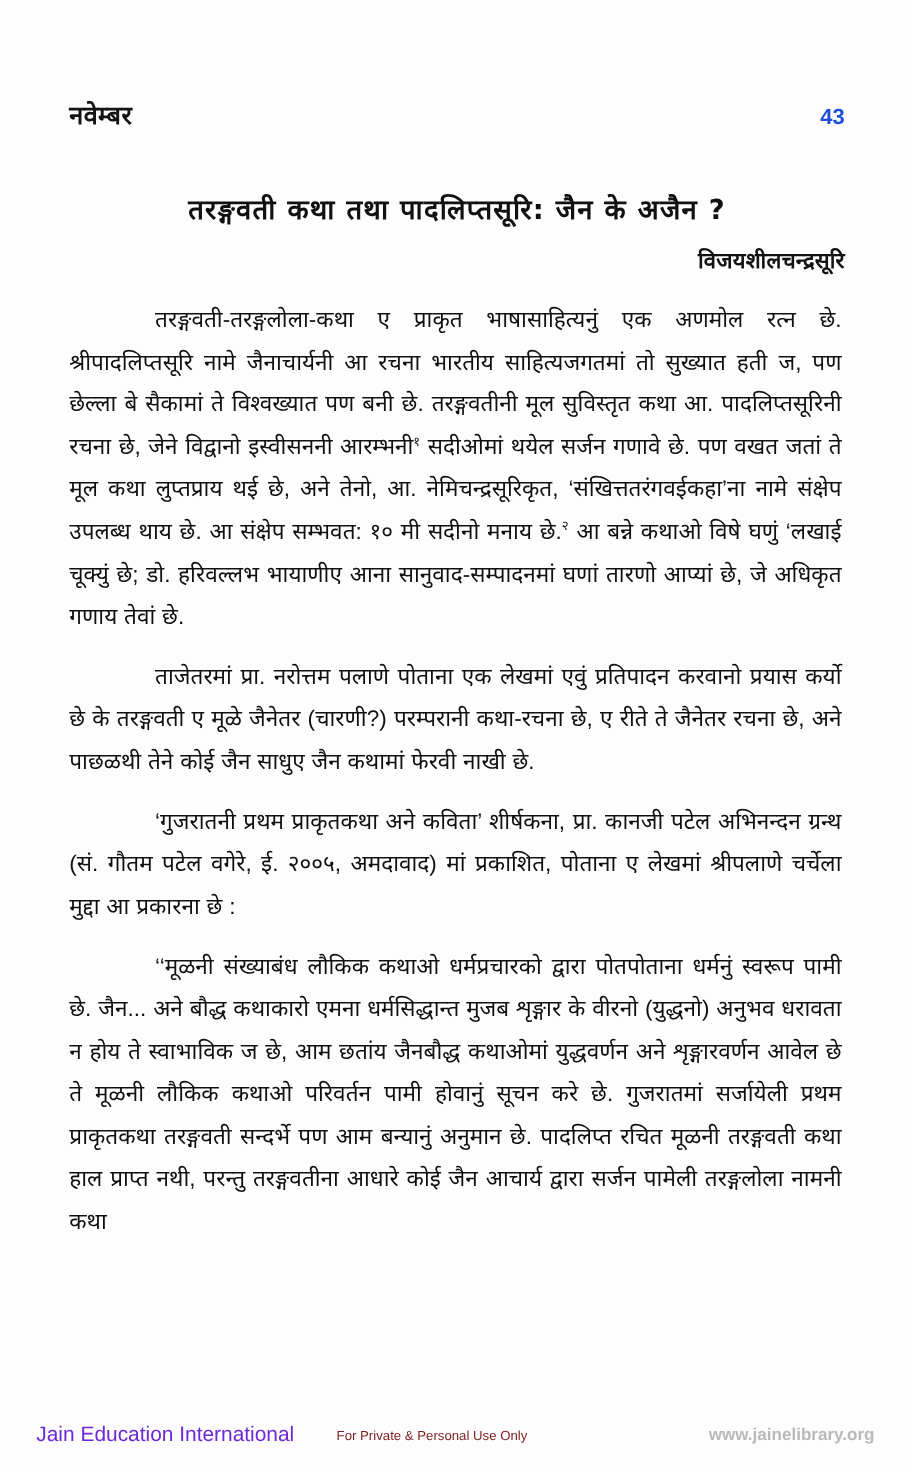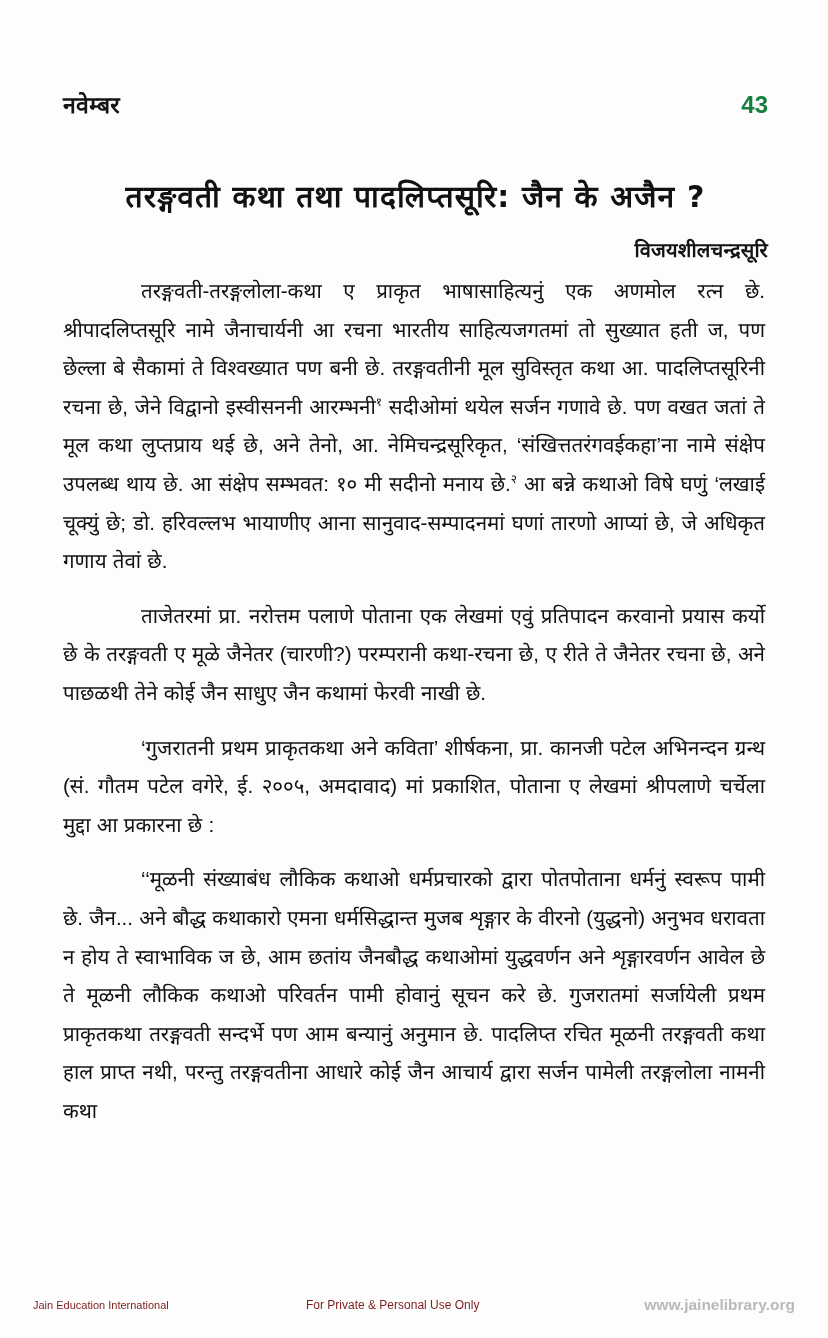--- a/index.html
+++ b/index.html
@@ -34,34 +34,34 @@
   }
   .running-head .month {
     font-family: "DejaVu Sans", sans-serif;
     font-size: 23px;
     font-weight: 700;
     color: #141414;
     letter-spacing: 0.3px;
   }
   .running-head .folio {
     font-family: "Liberation Sans", sans-serif;
-    font-size: 24px;
+    font-size: 20px;
     font-weight: 700;
-    color: #15803d;
+    color: #1d4ed8;
   }
   
   .title-block {
     position: absolute;
     left: 63px;
     right: 60px;
     top: 158px;
   }
   .article-title {
     font-family: "DejaVu Sans", sans-serif;
-    font-size: 30px;
+    font-size: 25px;
     font-weight: 700;
     color: #111111;
     text-align: center;
     letter-spacing: 1.1px;
     line-height: 1.25;
     white-space: nowrap;
   }
   .byline {
     margin-top: 14px;
     font-family: Liberation Sans, sans-serif;
@@ -107,22 +107,22 @@
     left: 0;
     right: 0;
     top: 1290px;
     height: 30px;
     display: flex;
     align-items: center;
   }
   .footer .f-left {
     position: absolute;
     left: 33px;
-    font-size: 11px;
-    color: #7f1d1d;
+    font-size: 19px;
+    color: #6d28d9;
     font-family: "Liberation Sans", sans-serif;
     white-space: nowrap;
   }
   .footer .f-center {
     position: absolute;
     left: 306px;
     font-size: 12px;
     color: #7f1d1d;
     font-family: "Liberation Sans", sans-serif;
     white-space: nowrap;

